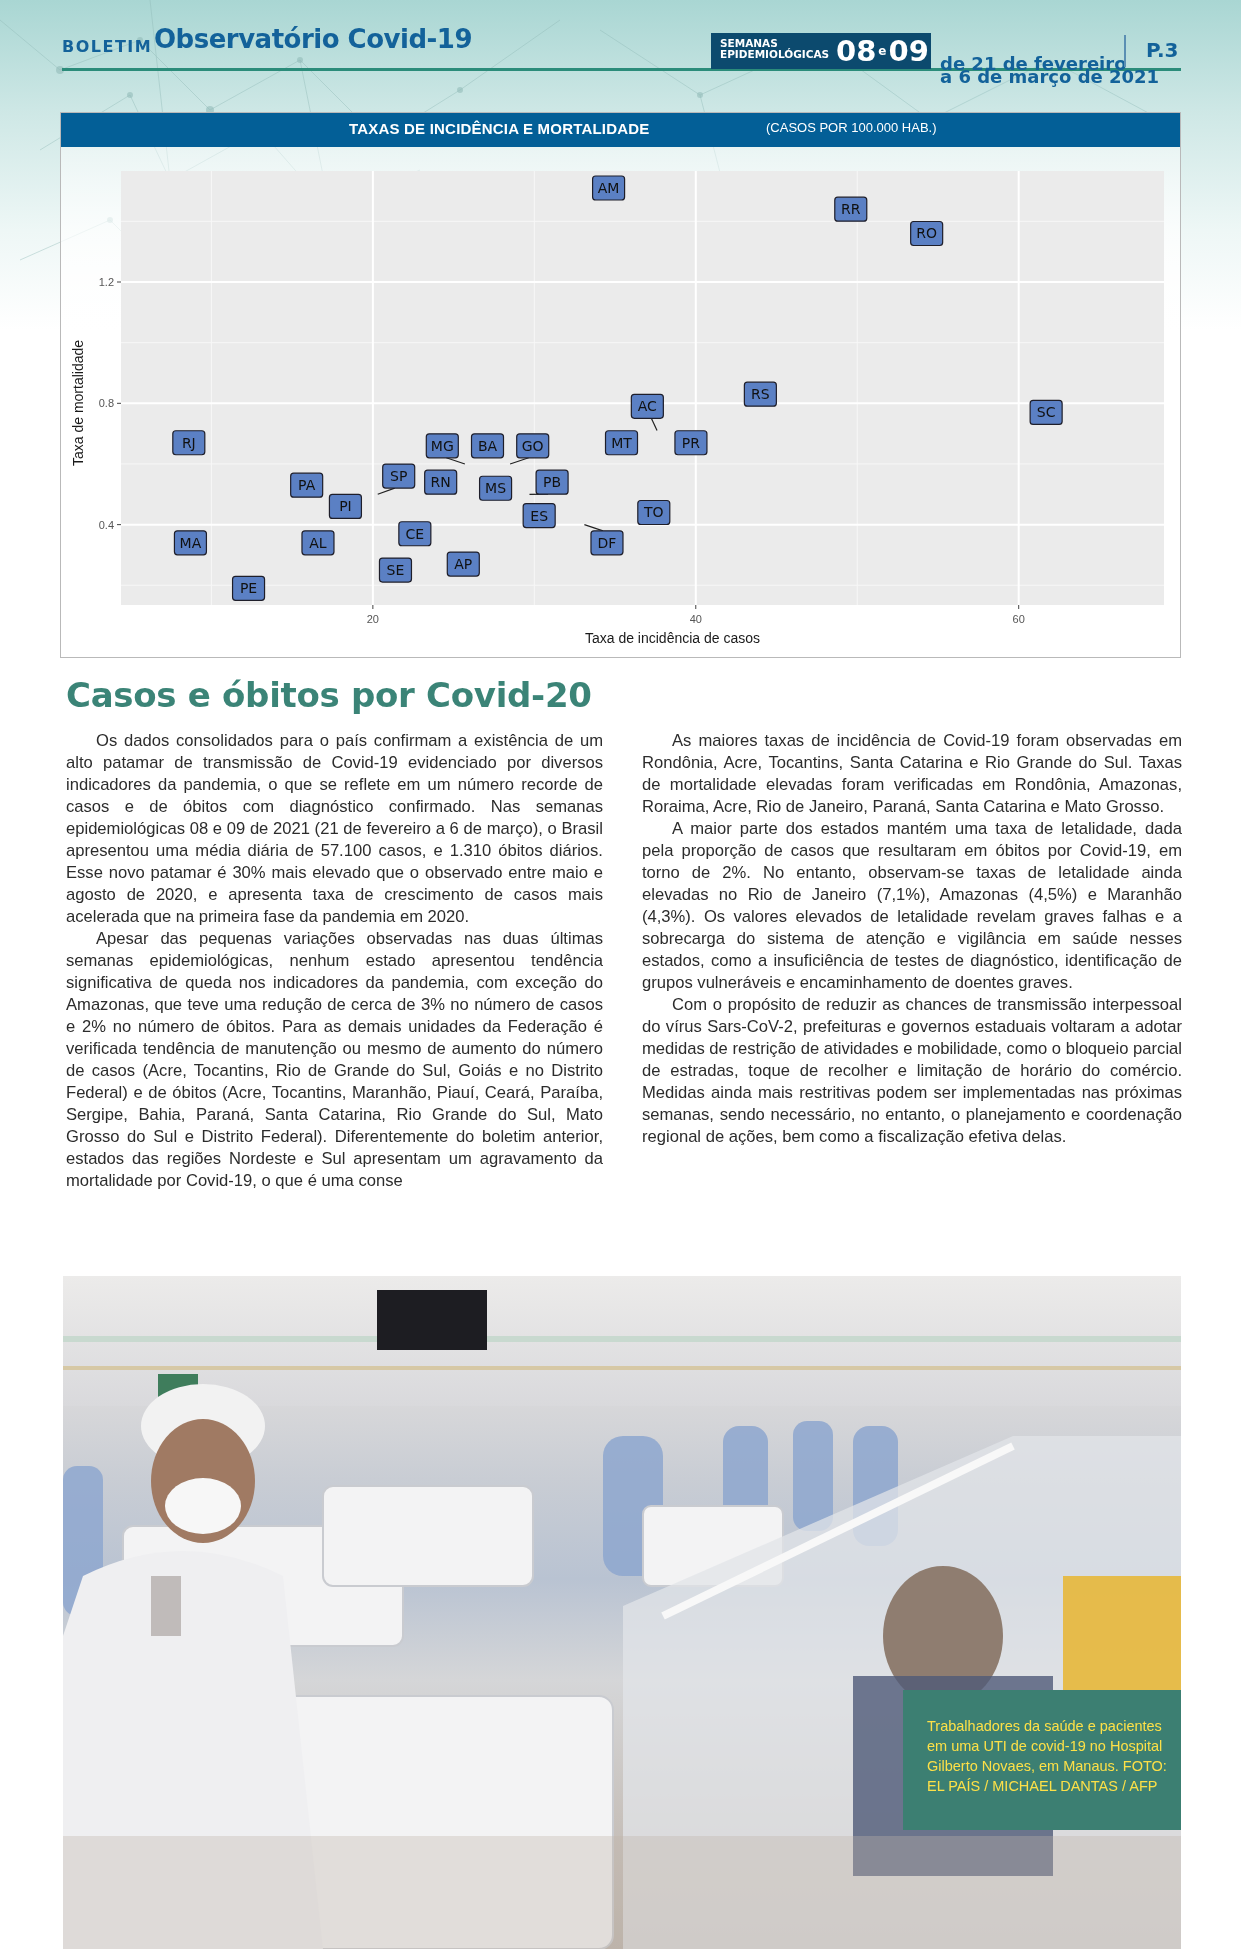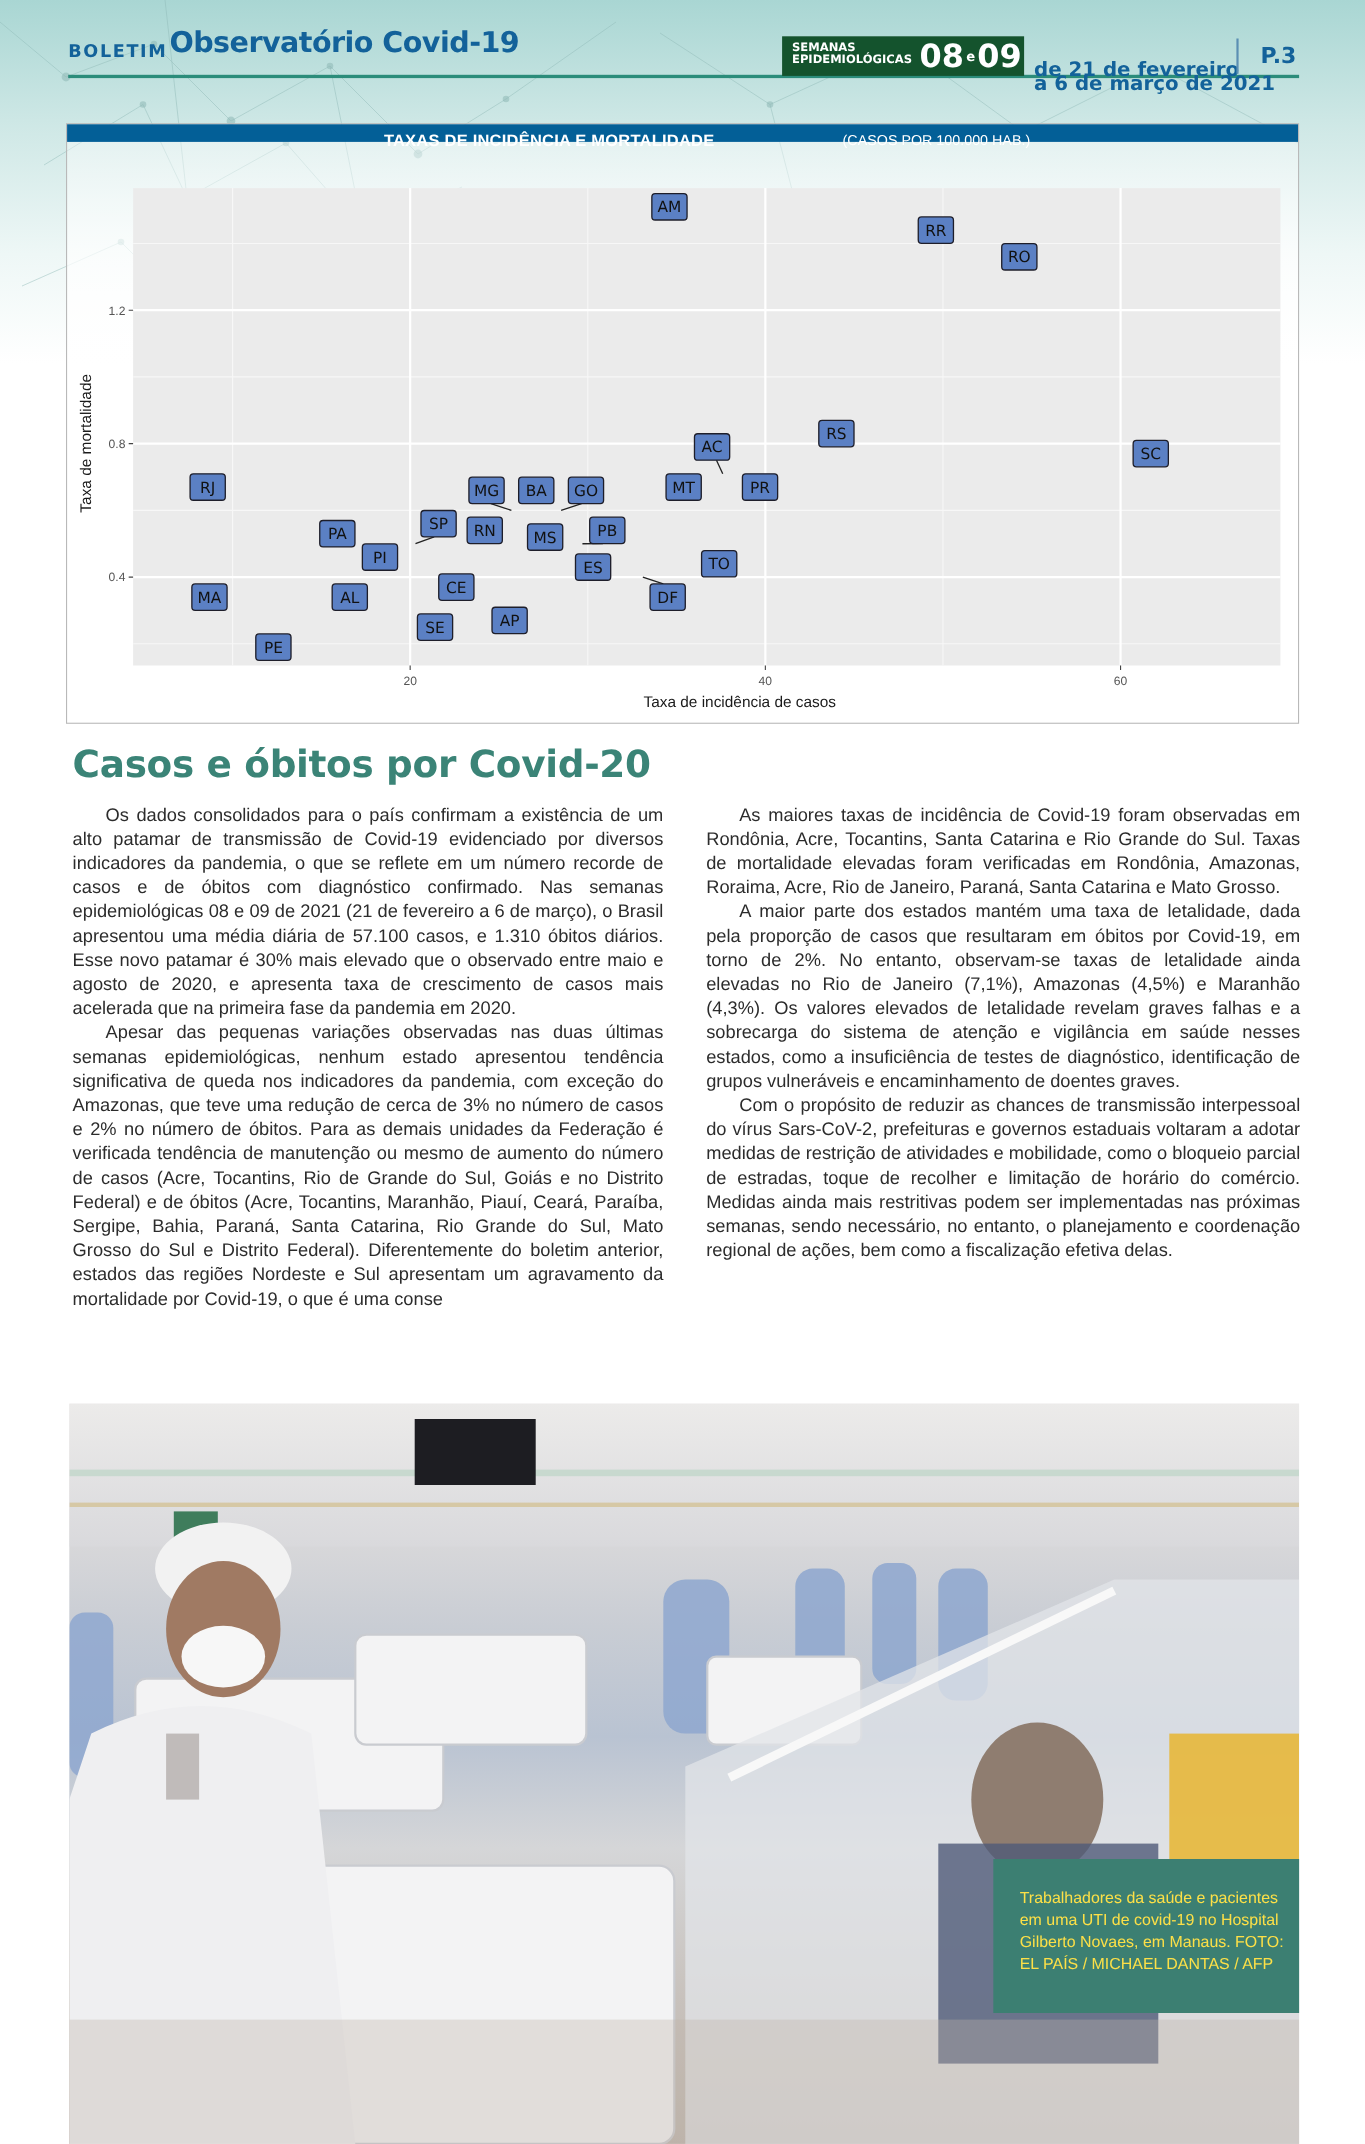--- a/index.html
+++ b/index.html
@@ -18,21 +18,21 @@
     position: absolute; left: 62px; top: 37px; font-family: "DejaVu Sans", sans-serif;
     font-size: 16px; letter-spacing: 1.5px; color: #13629a; font-weight: bold;
   }
   .hdr-title {
     position: absolute; left: 154px; top: 24px; font-family: "DejaVu Sans", sans-serif;
     font-size: 26px; color: #13629a; font-weight: bold; letter-spacing: -0.5px;
   }
   .hdr-rule { position: absolute; left: 62px; top: 68px; width: 1119px; height: 3px; background: #2b8c7a; }
   .weeks-box {
     position: absolute; left: 711px; top: 33px; width: 220px; height: 36px;
-    background: #14532d; color: #fff;
+    background: #0c4a6e; color: #fff;
   }
   .weeks-label {
     position: absolute; left: 9px; top: 5px; font-family: "DejaVu Sans", sans-serif;
     font-size: 10.5px; font-weight: bold; line-height: 11px; white-space: pre;
   }
   .weeks-num {
     position: absolute; left: 125px; top: 0px; font-family: "DejaVu Sans", sans-serif;
     font-size: 29px; font-weight: bold; line-height: 36px; white-space: nowrap;
   }
   .weeks-num .small { font-size: 12px; vertical-align: 6px; margin: 0 2px; }
@@ -46,21 +46,21 @@
     font-size: 20px; font-weight: bold; color: #13629a;
   }
 
   
   .chart-frame {
     position: absolute; left: 60px; top: 112px; width: 1121px; height: 546px;
     border: 1px solid #b9b9b9; box-sizing: border-box;
     background: linear-gradient(180deg, rgba(255,255,255,0.35) 0%, rgba(255,255,255,0.85) 30%, #ffffff 60%);
   }
   .chart-titlebar {
-    position: absolute; left: 0; top: 0; width: 100%; height: 16px; background: #035f97;
+    position: absolute; left: 0; top: 0; width: 100%; height: 34px; background: #035f97;
     color: #fff;
   }
   .chart-title {
     position: absolute; left: 288px; top: 7px; font-size: 15px; font-weight: bold; letter-spacing: 0.2px;
   }
   .chart-subtitle { position: absolute; left: 705px; top: 7px; font-size: 13px; }
   #chart-svg { position: absolute; left: 0; top: 0; }
 
   
   .section-heading {

